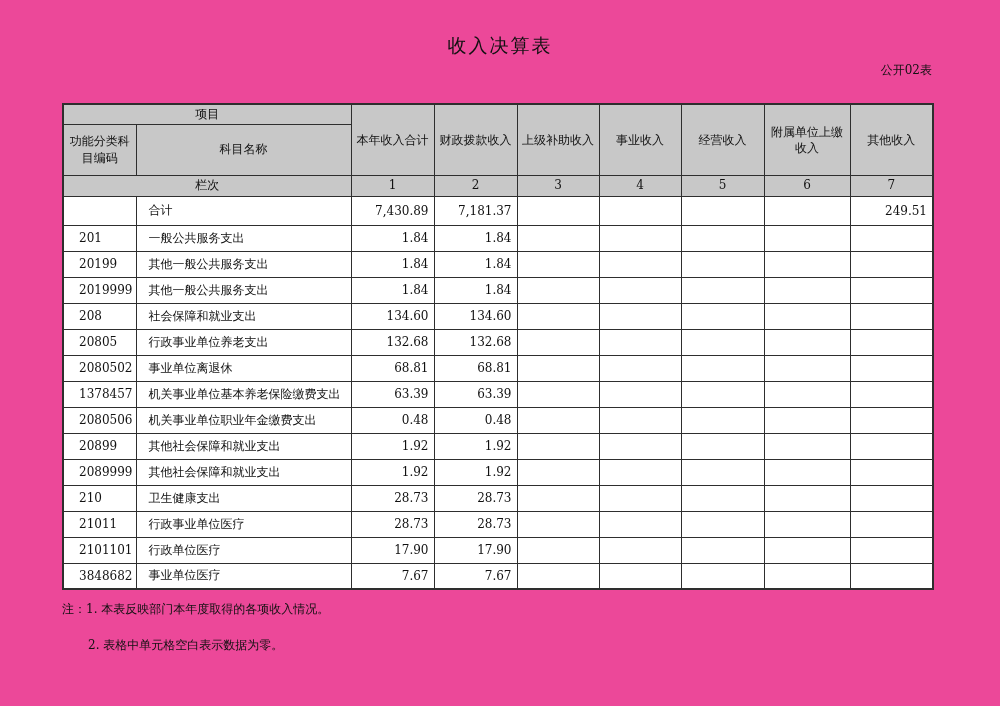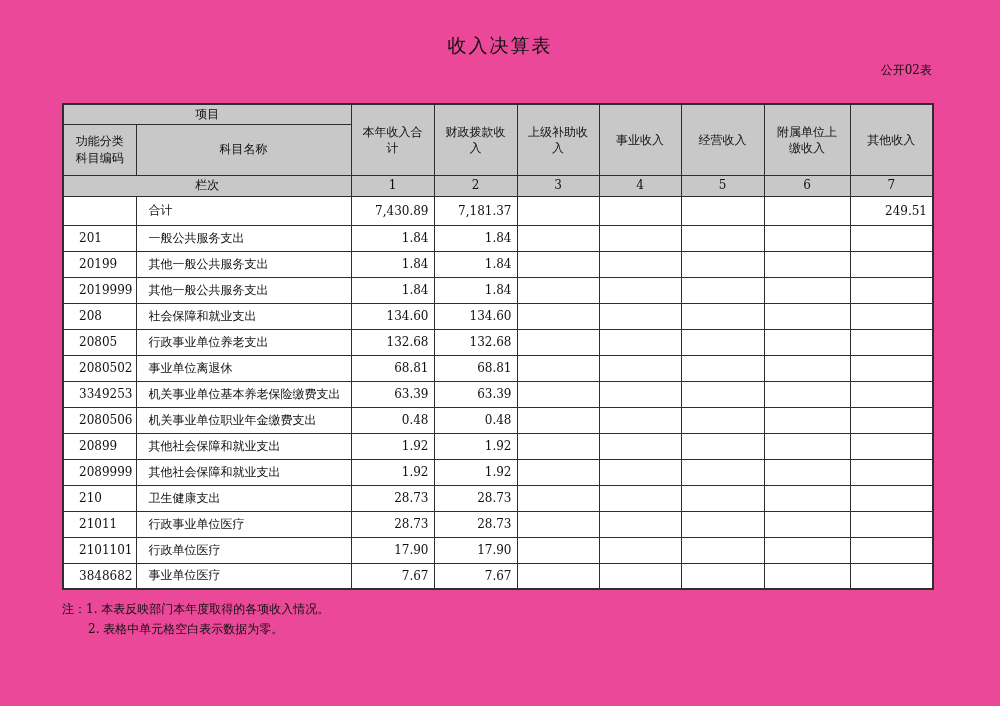--- a/index.html
+++ b/index.html
@@ -24,34 +24,34 @@
   table.income {
     position: absolute; top: 103px; left: 62px; width: 870px;
     border-collapse: collapse; table-layout: fixed;
     font-size: 12px; border: 2px solid #2e2e2e;
   }
   table.income th, table.income td {
     border: 1px solid #2e2e2e; overflow: hidden; white-space: normal;
   }
   thead th {
     background: #c8c8c8; font-weight: normal; text-align: center;
-    padding: 1px 10px; line-height: 1.35;
+    padding: 1px 4px; line-height: 1.35;
   }
   tr.row-project th { height: 20px; }
   tr.row-main th { height: 51px; }
   tr.row-index th { height: 21px; }
 
   tbody td { height: 26px; background: #ffffff; }
   tbody tr.total-row td { height: 29px; }
   td.code-cell { text-align: left; padding-left: 15px; }
   td.name-cell { text-align: left; padding-left: 12px; }
   td.num-cell { text-align: right; padding-right: 5px; }
 
   .notes { position: absolute; top: 599px; left: 62px; font-size: 12px; line-height: 20px; }
-  .note-line-2 { margin-left: 26px; }
+  .note-line-2 { margin-left: 26px; margin-top: 16px; }
 </style>
 </head>
 <body>
 
 <div class="page">
 
   <h1 class="title">收入决算表</h1>
 
   <div class="form-code">公开02表</div>
 
@@ -166,21 +166,21 @@
           <td class="name-cell">事业单位离退休</td>
           <td class="num-cell">68.81</td>
           <td class="num-cell">68.81</td>
           <td class="num-cell"></td>
           <td class="num-cell"></td>
           <td class="num-cell"></td>
           <td class="num-cell"></td>
           <td class="num-cell"></td>
         </tr>
         <tr>
-          <td class="code-cell">3349253</td>
+          <td class="code-cell">1378457</td>
           <td class="name-cell">机关事业单位基本养老保险缴费支出</td>
           <td class="num-cell">63.39</td>
           <td class="num-cell">63.39</td>
           <td class="num-cell"></td>
           <td class="num-cell"></td>
           <td class="num-cell"></td>
           <td class="num-cell"></td>
           <td class="num-cell"></td>
         </tr>
         <tr>

